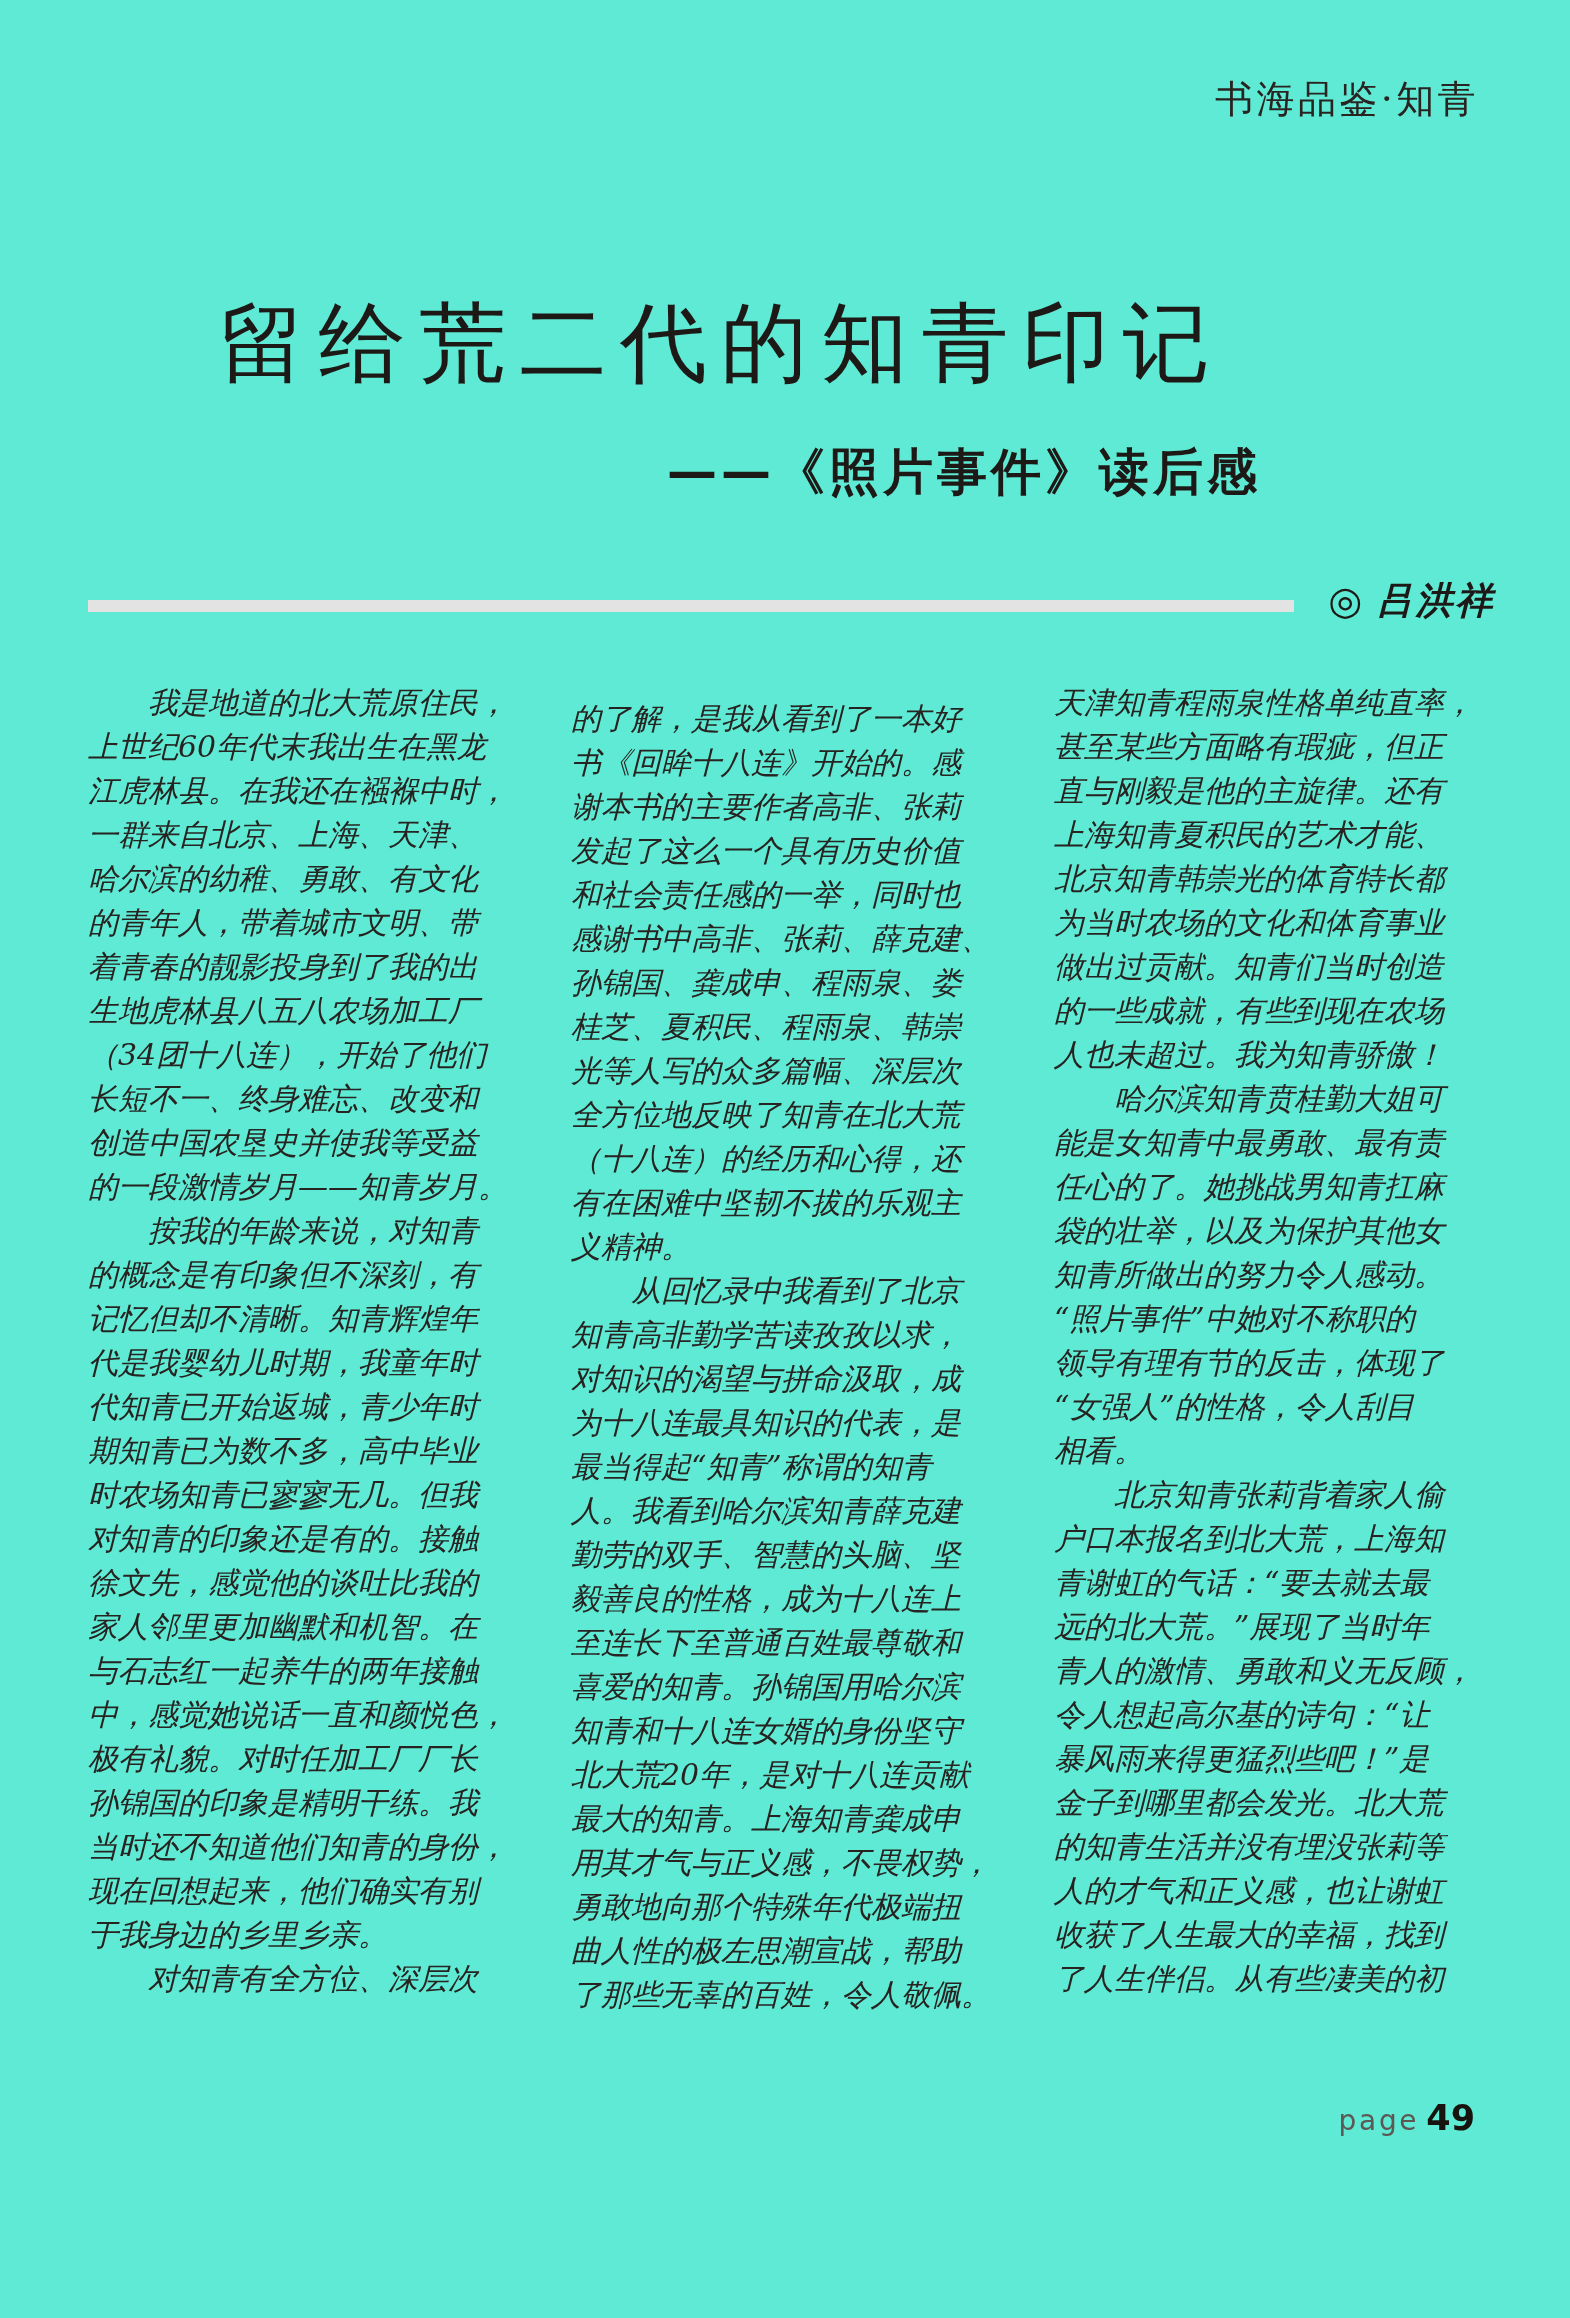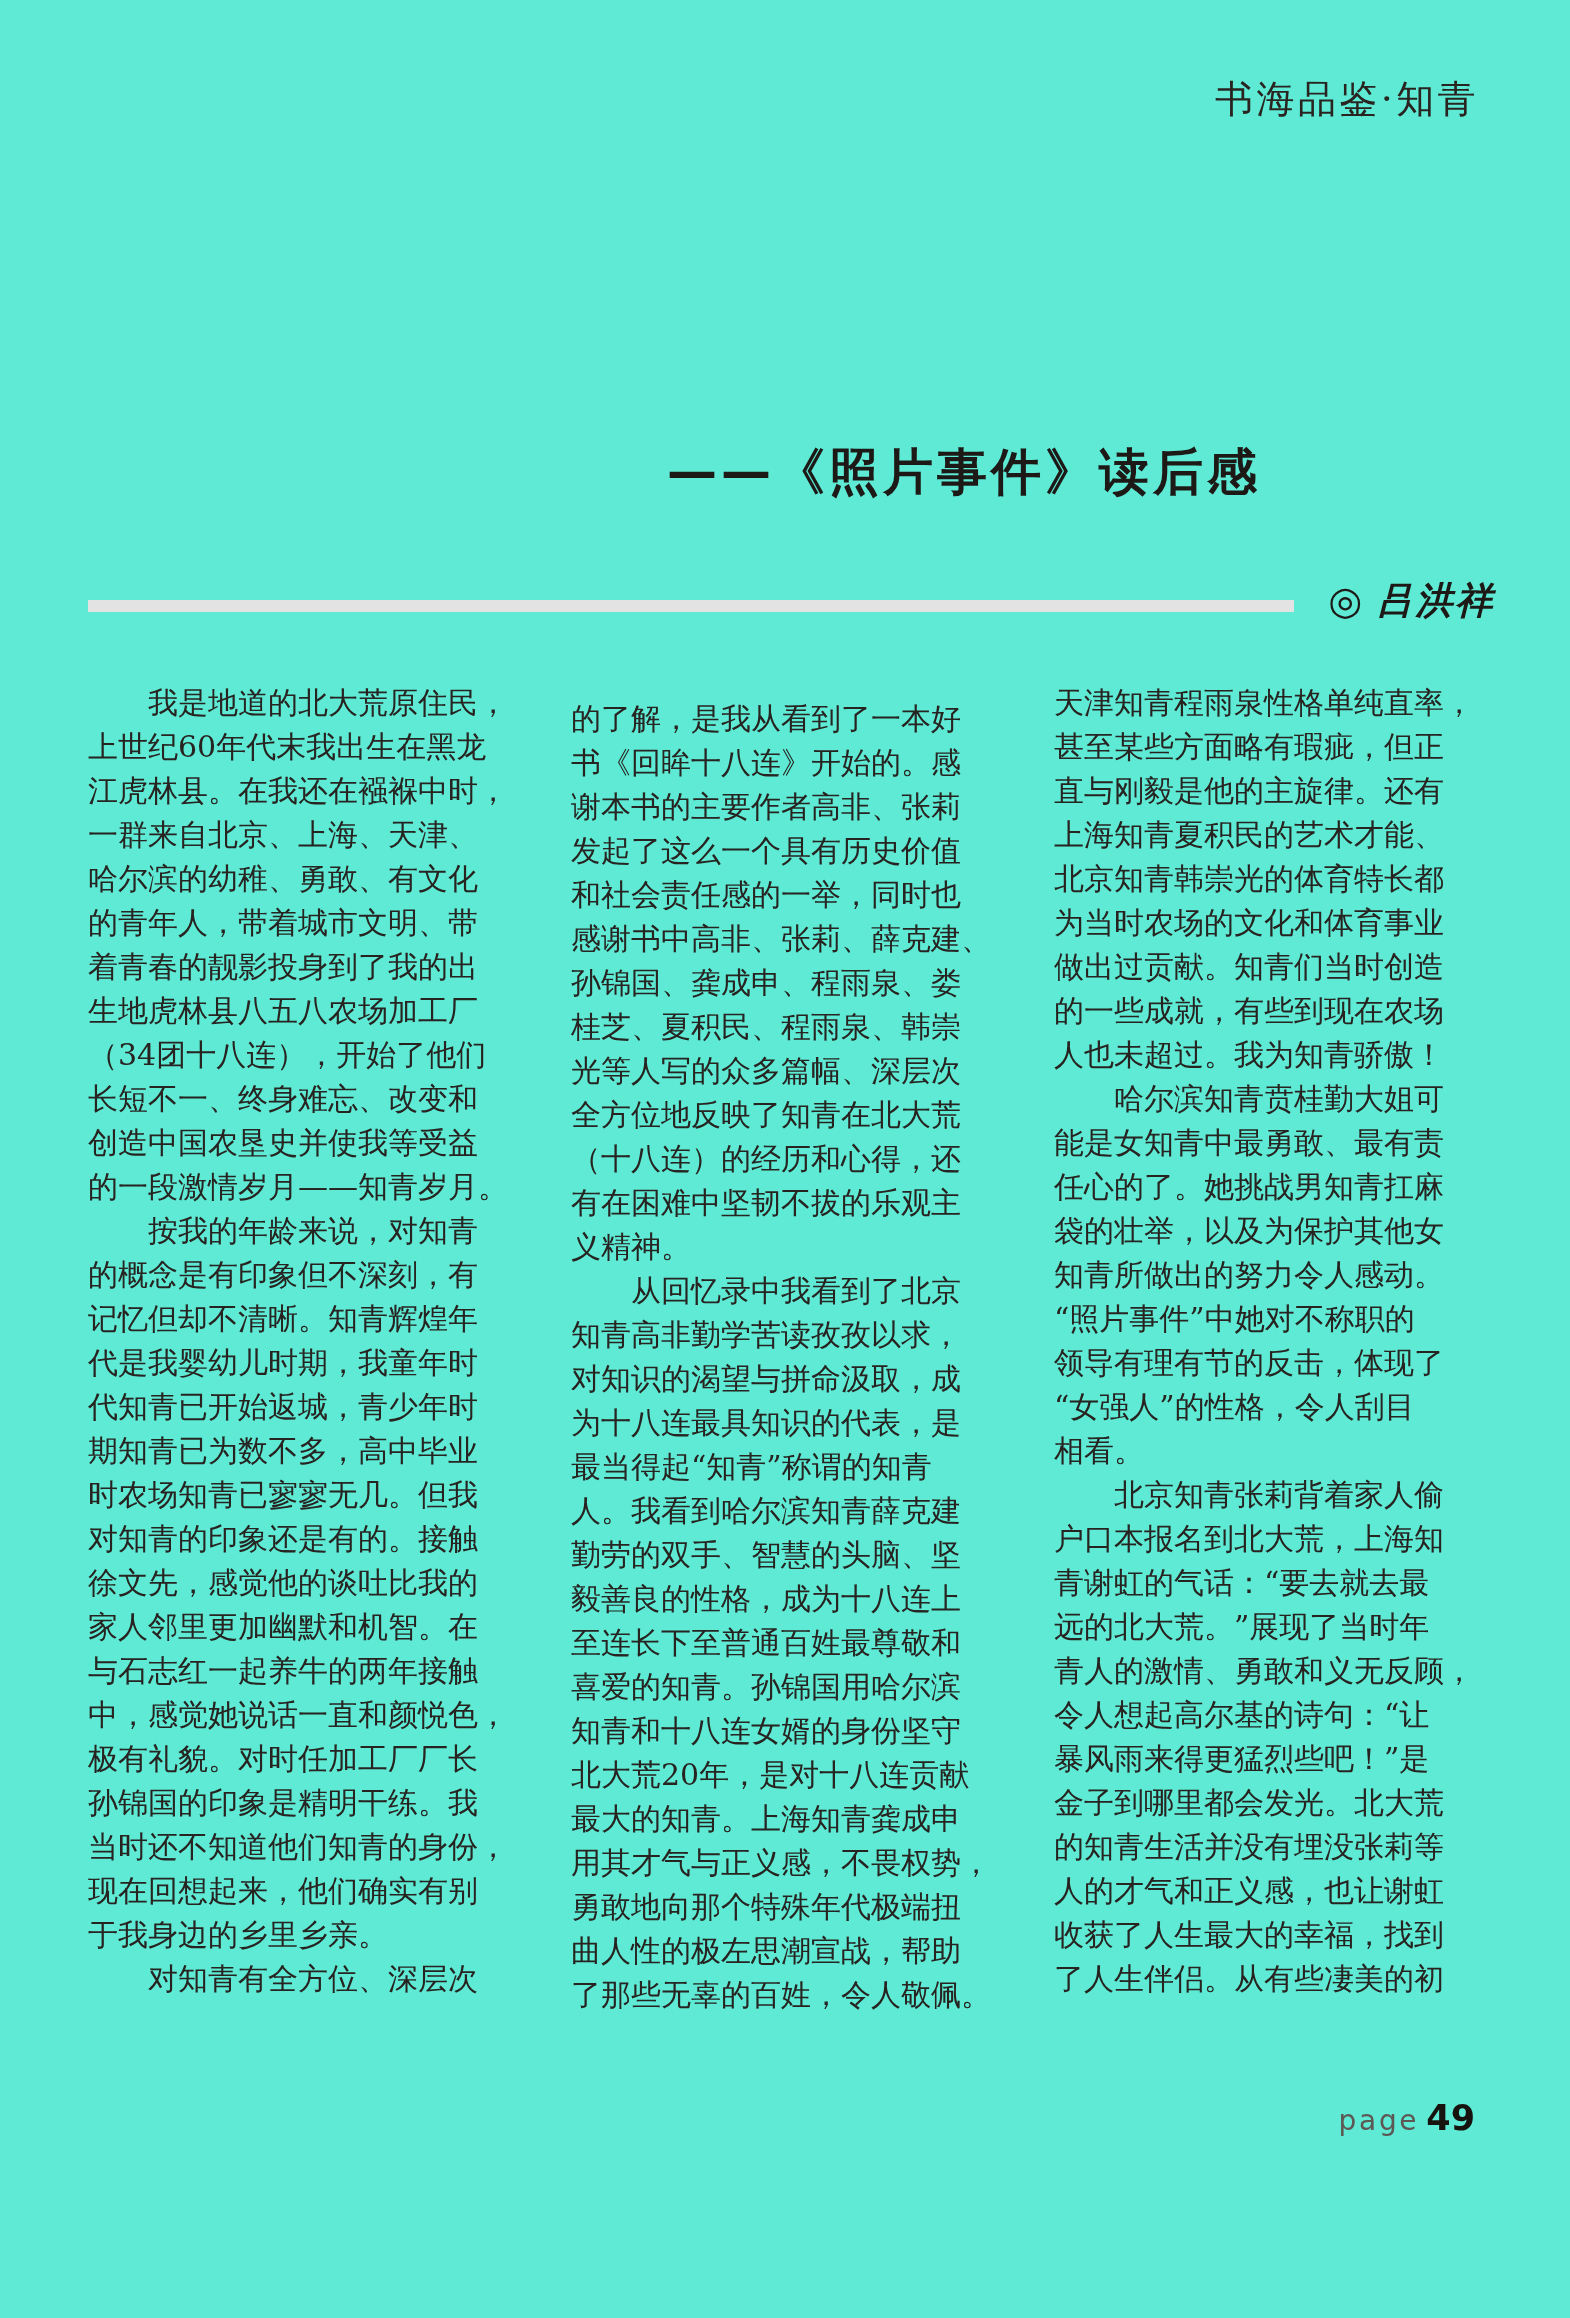--- a/index.html
+++ b/index.html
@@ -42,41 +42,42 @@
     display: flex; align-items: center; gap: 13.5px;
     color: #1d1916; font-family: "DejaVu Sans", sans-serif; font-weight: bold;
   }
   .author .bullet { font-size: 39px; line-height: 1; font-weight: 400; }
   .author .name   { font-size: 37px; line-height: 1; letter-spacing: 2.7px; font-style: italic; }
 
   .col {
     position: absolute; top: 681px; width: 452px;
     font-size: 30px; line-height: 44px;
     white-space: pre-line; text-align: justify;
-    color: #272320; font-family: "DejaVu Serif", serif;
+    color: #272320; font-family: "DejaVu Serif", serif; font-style: italic;
   }
   .col1 { left: 88px; }
   .col2 { left: 571px; margin-top: 16px; }
   .col3 { left: 1054px; }
 
   .footer {
     position: absolute; top: 2098px; right: 95px;
     display: flex; align-items: baseline; gap: 7px;
     font-family: "DejaVu Sans", sans-serif;
   }
   .footer .page-word { font-size: 28px; color: #5d5854; letter-spacing: 2.7px; font-weight: 400; }
   .footer .page-num  { font-size: 35px; color: #17130f; font-weight: bold; }
 </style>
 </head>
 <body>
 
 <div class="page">
 
   <div class="header">书海品鉴·知青</div>
 
+  <h1 class="title">留给荒二代的知青印记</h1>
 
   <div class="subtitle">——《照片事件》读后感</div>
 
   <div class="rule"></div>
 
   <div class="author">
     <span class="bullet">◎</span>
     <span class="name">吕洪祥</span>
   </div>
 

